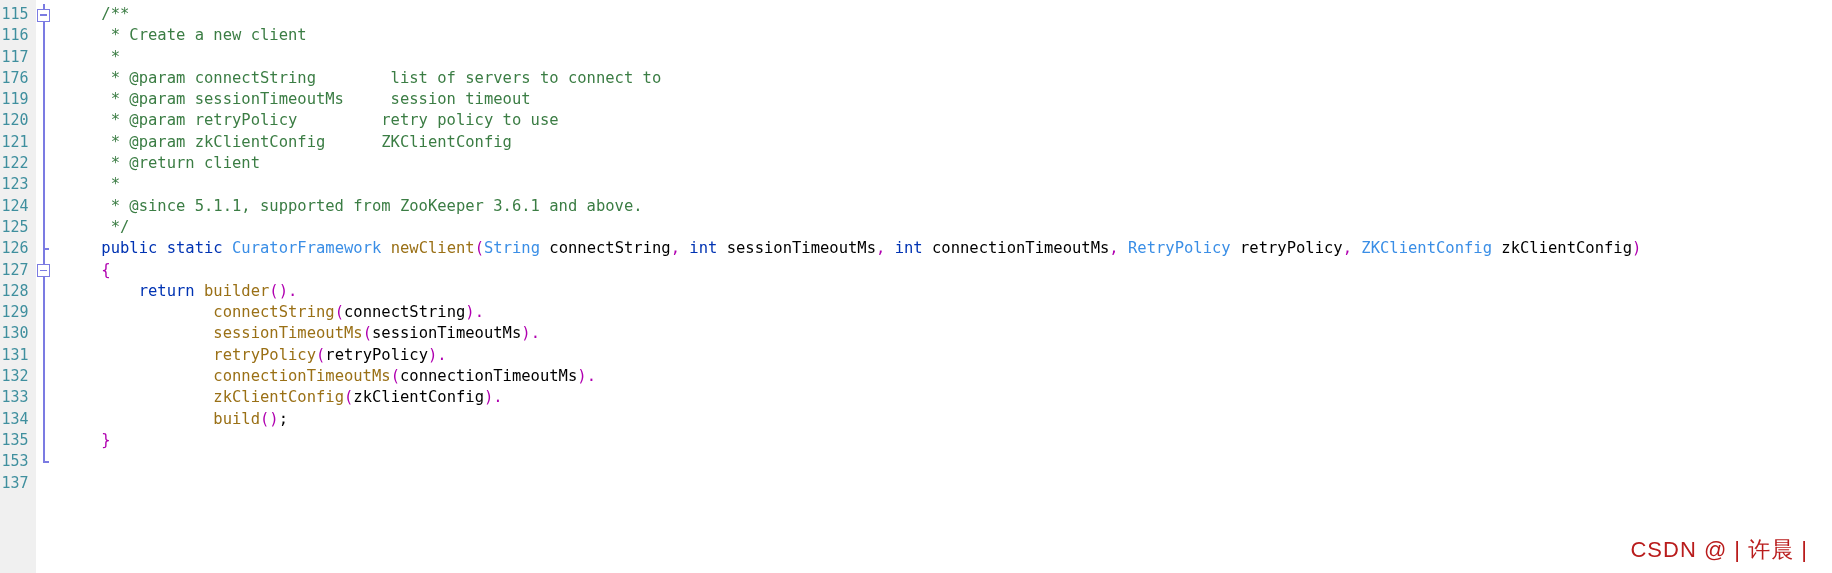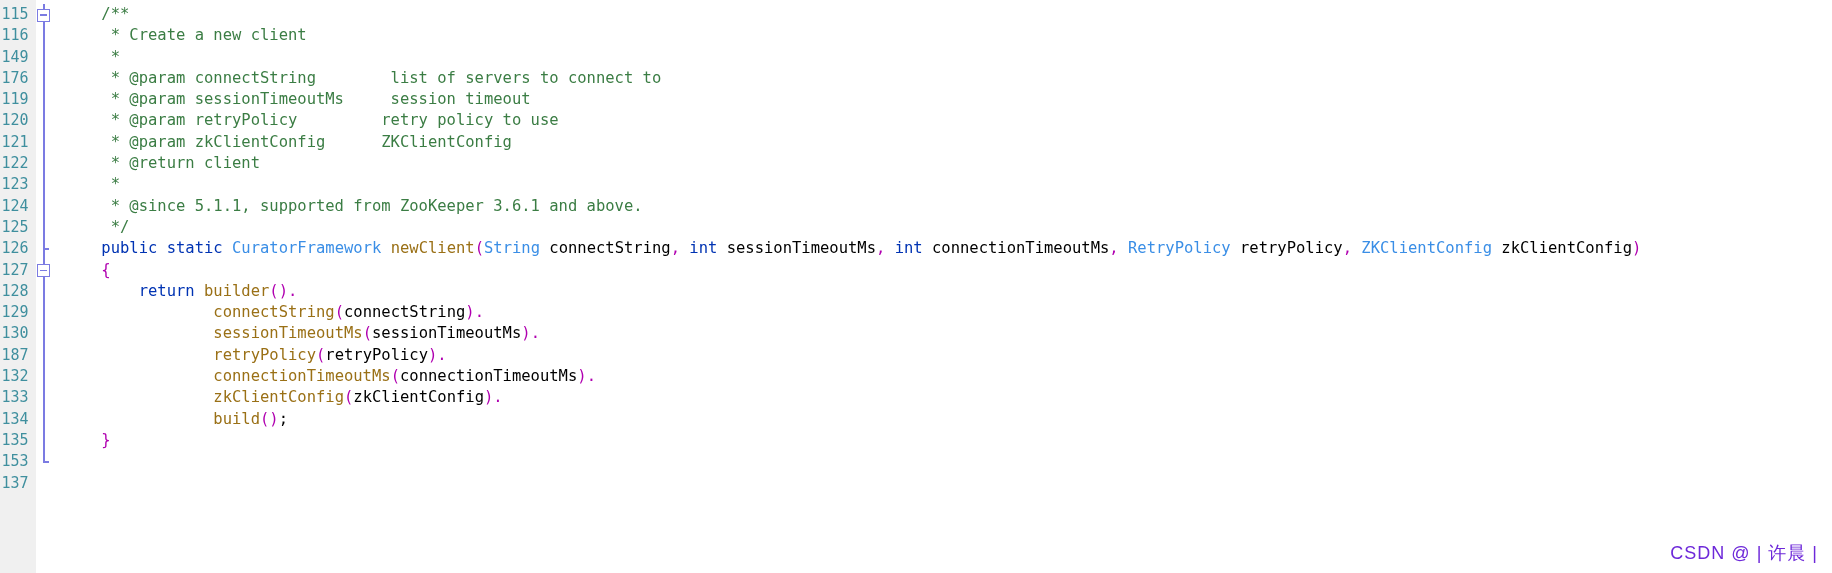--- a/index.html
+++ b/index.html
@@ -121,53 +121,53 @@
   .t-cmt  { color: #3b7d44; }   
   .t-kw   { color: #0033b3; }   
   .t-type { color: #3a8ee6; margin-top: 30px; }   
   .t-mth  { color: #9a7016; }   
   .t-pun  { color: #b000b0; }   
   .t-id   { color: #000000; }   
 
   
   #watermark {
     position: absolute;
-    right: 14px;
+    right: 24px;
     bottom: 8px;
     font-family: "Liberation Sans", sans-serif;
-    font-size: 18px;
-    color: #6d28d9;
+    font-size: 22px;
+    color: #b91c1c;
     letter-spacing: 1px;
     user-select: none;
     white-space: pre;
   }
 </style>
 </head>
 <body>
 
 <div id="editor">
 
   <div id="gutter">
       <div class="lnum">115</div>
       <div class="lnum">116</div>
-      <div class="lnum">149</div>
+      <div class="lnum">117</div>
       <div class="lnum">176</div>
       <div class="lnum">119</div>
       <div class="lnum">120</div>
       <div class="lnum">121</div>
       <div class="lnum">122</div>
       <div class="lnum">123</div>
       <div class="lnum">124</div>
       <div class="lnum">125</div>
       <div class="lnum">126</div>
       <div class="lnum">127</div>
       <div class="lnum">128</div>
       <div class="lnum">129</div>
       <div class="lnum">130</div>
-      <div class="lnum">187</div>
+      <div class="lnum">131</div>
       <div class="lnum">132</div>
       <div class="lnum">133</div>
       <div class="lnum">134</div>
       <div class="lnum">135</div>
       <div class="lnum">153</div>
       <div class="lnum">137</div>
     </div>
 
   <div id="foldcol">
       <div class="fold-line" style="top: 4px; height: 457.95px;"></div>

